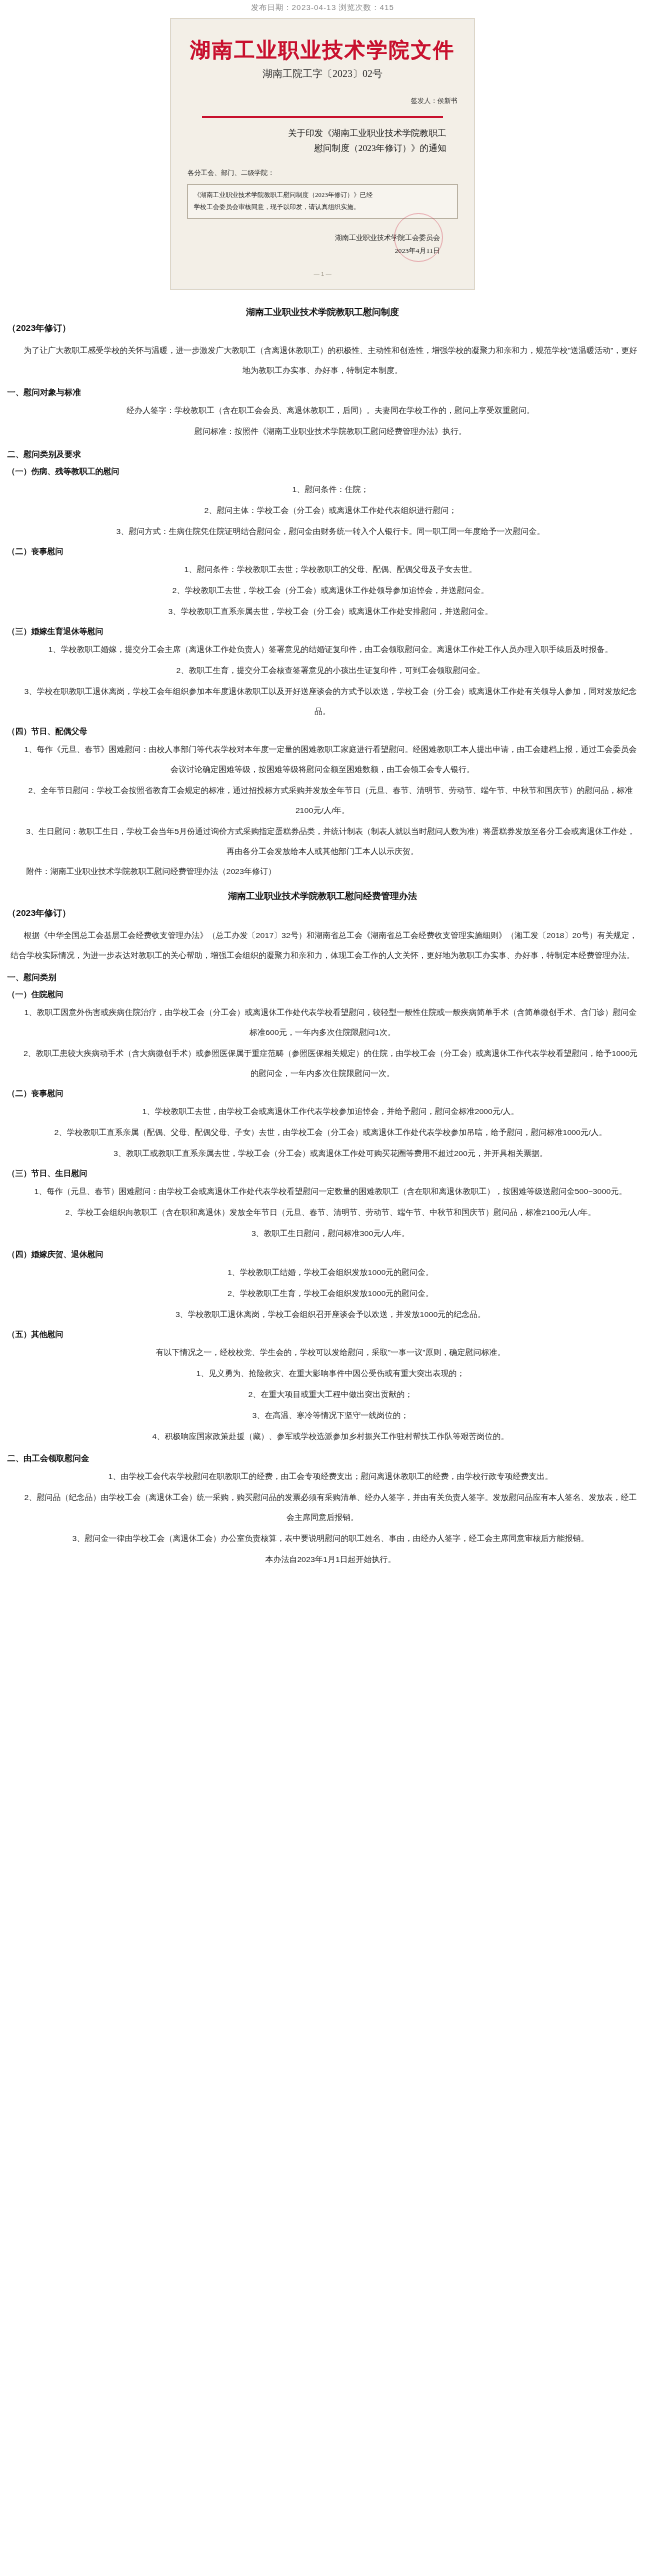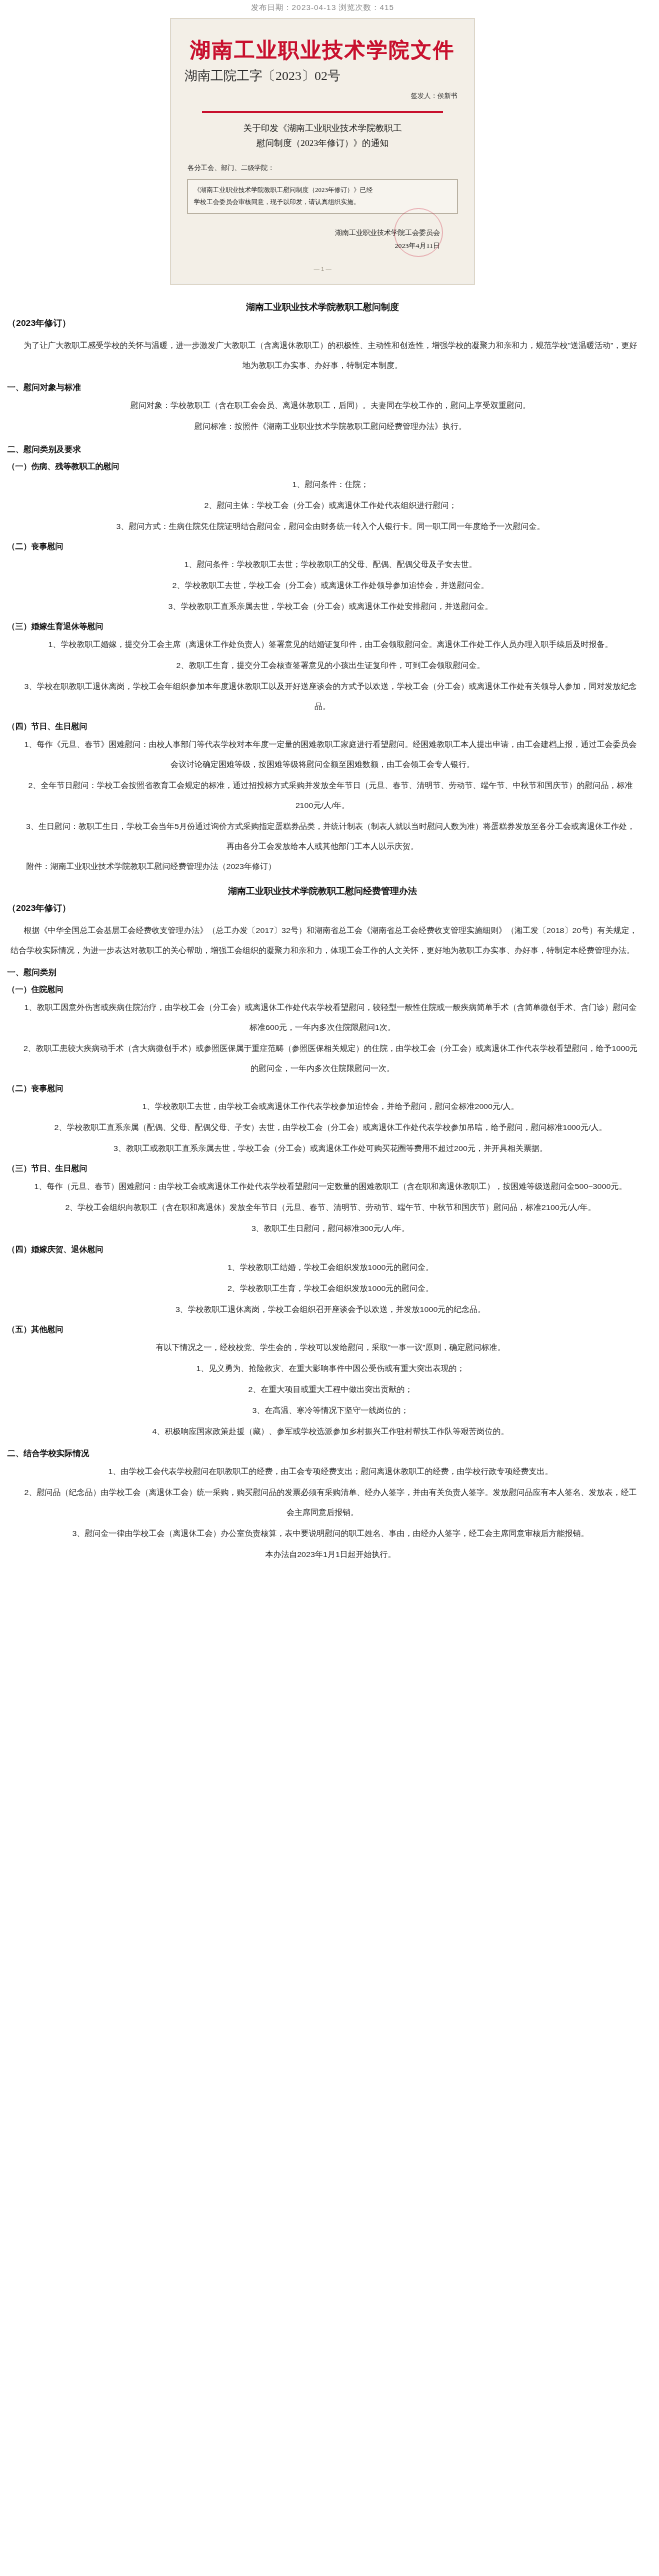--- a/index.html
+++ b/index.html
@@ -41,34 +41,35 @@
     font-weight:bold;
     font-size:20.6px;
     letter-spacing:1.5px;
     margin:9.3px 0 3.1px 0;
     text-shadow:0 0 0.5px rgba(200,16,46,.4);
   }
   .scan .redline{
     height:1.5px;background:#c8102e;margin:5.2px 17.5px 8.2px 17.5px;
   }
   .scan .docnum{
-    font-size:13px;
+    text-align:center;
+    font-size:10px;
     font-family:"Liberation Serif", serif;
     color:#2a2a2a;
-    margin-bottom:7px;
+    margin-bottom:16px;
   }
   .scan .signrow{
     text-align:right;
     font-size:6.7px;
     font-family:"Liberation Serif", serif;
     color:#2a2a2a;
     margin:0 3.1px 10.3px 0;
   }
   .scan .scan-title{
-    text-align:center;
+    text-align:right;
     font-family:"Liberation Serif", serif;
     font-size:8.8px;
     line-height:15.5px;
     color:#111;
     margin:0 14.4px 9.3px 14.4px;
   }
   .scan .scan-body{
     font-family:"Liberation Serif", serif;
     font-size:6.7px;
     line-height:13.4px;
@@ -187,41 +188,41 @@
   </div>
 
   <div class="doc">
 
     <h1 class="doc-title">湖南工业职业技术学院教职工慰问制度</h1>
     <h2 class="doc-subtitle">（2023年修订）</h2>
 
     <p class="para indent">为了让广大教职工感受学校的关怀与温暖，进一步激发广大教职工（含离退休教职工）的积极性、主动性和创造性，增强学校的凝聚力和亲和力，规范学校"送温暖活动"，更好地为教职工办实事、办好事，特制定本制度。</p>
 
     <h3 class="sec">一、慰问对象与标准</h3>
-    <p class="para indent">慰问对象：学校教职工（含在职工会会员、离退休教职工，后同）。夫妻同在学校工作的，慰问上享受双重慰问。</p>
+    <p class="para indent">经办人签字：学校教职工（含在职工会会员、离退休教职工，后同）。夫妻同在学校工作的，慰问上享受双重慰问。</p>
     <p class="para indent">慰问标准：按照件《湖南工业职业技术学院教职工慰问经费管理办法》执行。</p>
 
     <h3 class="sec">二、慰问类别及要求</h3>
 
     <h4 class="subsec">（一）伤病、残等教职工的慰问</h4>
     <p class="para indent">1、慰问条件：住院；</p>
     <p class="para indent">2、慰问主体：学校工会（分工会）或离退休工作处代表组织进行慰问；</p>
     <p class="para indent">3、慰问方式：生病住院凭住院证明结合慰问金，慰问金由财务统一转入个人银行卡。同一职工同一年度给予一次慰问金。</p>
 
     <h4 class="subsec">（二）丧事慰问</h4>
     <p class="para indent">1、慰问条件：学校教职工去世；学校教职工的父母、配偶、配偶父母及子女去世。</p>
     <p class="para indent">2、学校教职工去世，学校工会（分工会）或离退休工作处领导参加追悼会，并送慰问金。</p>
     <p class="para indent">3、学校教职工直系亲属去世，学校工会（分工会）或离退休工作处安排慰问，并送慰问金。</p>
 
     <h4 class="subsec">（三）婚嫁生育退休等慰问</h4>
     <p class="para indent">1、学校教职工婚嫁，提交分工会主席（离退休工作处负责人）签署意见的结婚证复印件，由工会领取慰问金。离退休工作处工作人员办理入职手续后及时报备。</p>
     <p class="para indent">2、教职工生育，提交分工会核查签署意见的小孩出生证复印件，可到工会领取慰问金。</p>
     <p class="para indent">3、学校在职教职工退休离岗，学校工会年组织参加本年度退休教职工以及开好送座谈会的方式予以欢送，学校工会（分工会）或离退休工作处有关领导人参加，同对发放纪念品。</p>
 
-    <h4 class="subsec">（四）节日、生日慰问</h4>
+    <h4 class="subsec">（四）节日、配偶父母</h4>
     <p class="para indent">1、每作《元旦、春节》困难慰问：由校人事部门等代表学校对本年度一定量的困难教职工家庭进行看望慰问。经困难教职工本人提出申请，由工会建档上报，通过工会委员会会议讨论确定困难等级，按困难等级将慰问金额至困难数额，由工会领工会专人银行。</p>
     <p class="para indent">2、全年节日慰问：学校工会按照省教育工会规定的标准，通过招投标方式采购并发放全年节日（元旦、春节、清明节、劳动节、端午节、中秋节和国庆节）的慰问品，标准2100元/人/年。</p>
     <p class="para indent">3、生日慰问：教职工生日，学校工会当年5月份通过询价方式采购指定蛋糕券品类，并统计制表（制表人就以当时慰问人数为准）将蛋糕券发放至各分工会或离退休工作处，再由各分工会发放给本人或其他部门工本人以示庆贺。</p>
 
     <p class="attach">附件：湖南工业职业技术学院教职工慰问经费管理办法（2023年修订）</p>
 
     <h1 class="doc-title">湖南工业职业技术学院教职工慰问经费管理办法</h1>
     <h2 class="doc-subtitle">（2023年修订）</h2>
 
     <p class="para indent">根据《中华全国总工会基层工会经费收支管理办法》（总工办发〔2017〕32号）和湖南省总工会《湖南省总工会经费收支管理实施细则》（湘工发〔2018〕20号）有关规定，结合学校实际情况，为进一步表达对教职工的关心帮助，增强工会组织的凝聚力和亲和力，体现工会工作的人文关怀，更好地为教职工办实事、办好事，特制定本经费管理办法。</p>
@@ -247,21 +248,21 @@
     <p class="para indent">2、学校教职工生育，学校工会组织发放1000元的慰问金。</p>
     <p class="para indent">3、学校教职工退休离岗，学校工会组织召开座谈会予以欢送，并发放1000元的纪念品。</p>
 
     <h4 class="subsec">（五）其他慰问</h4>
     <p class="para indent">有以下情况之一，经校校党、学生会的，学校可以发给慰问，采取"一事一议"原则，确定慰问标准。</p>
     <p class="para indent">1、见义勇为、抢险救灾、在重大影响事件中因公受伤或有重大突出表现的；</p>
     <p class="para indent">2、在重大项目或重大工程中做出突出贡献的；</p>
     <p class="para indent">3、在高温、寒冷等情况下坚守一线岗位的；</p>
     <p class="para indent">4、积极响应国家政策赴援（藏）、参军或学校选派参加乡村振兴工作驻村帮扶工作队等艰苦岗位的。</p>
 
-    <h3 class="sec">二、结合学校实际情况</h3>
+    <h3 class="sec">二、由工会领取慰问金</h3>
     <p class="para indent">1、由学校工会代表学校慰问在职教职工的经费，由工会专项经费支出；慰问离退休教职工的经费，由学校行政专项经费支出。</p>
     <p class="para indent">2、慰问品（纪念品）由学校工会（离退休工会）统一采购，购买慰问品的发票必须有采购清单、经办人签字，并由有关负责人签字。发放慰问品应有本人签名、发放表，经工会主席同意后报销。</p>
     <p class="para indent">3、慰问金一律由学校工会（离退休工会）办公室负责核算，表中要说明慰问的职工姓名、事由，由经办人签字，经工会主席同意审核后方能报销。</p>
 
     <p class="tail indent">本办法自2023年1月1日起开始执行。</p>
 
     <div class="bottom-space"></div>
   </div>
 </div>
 

